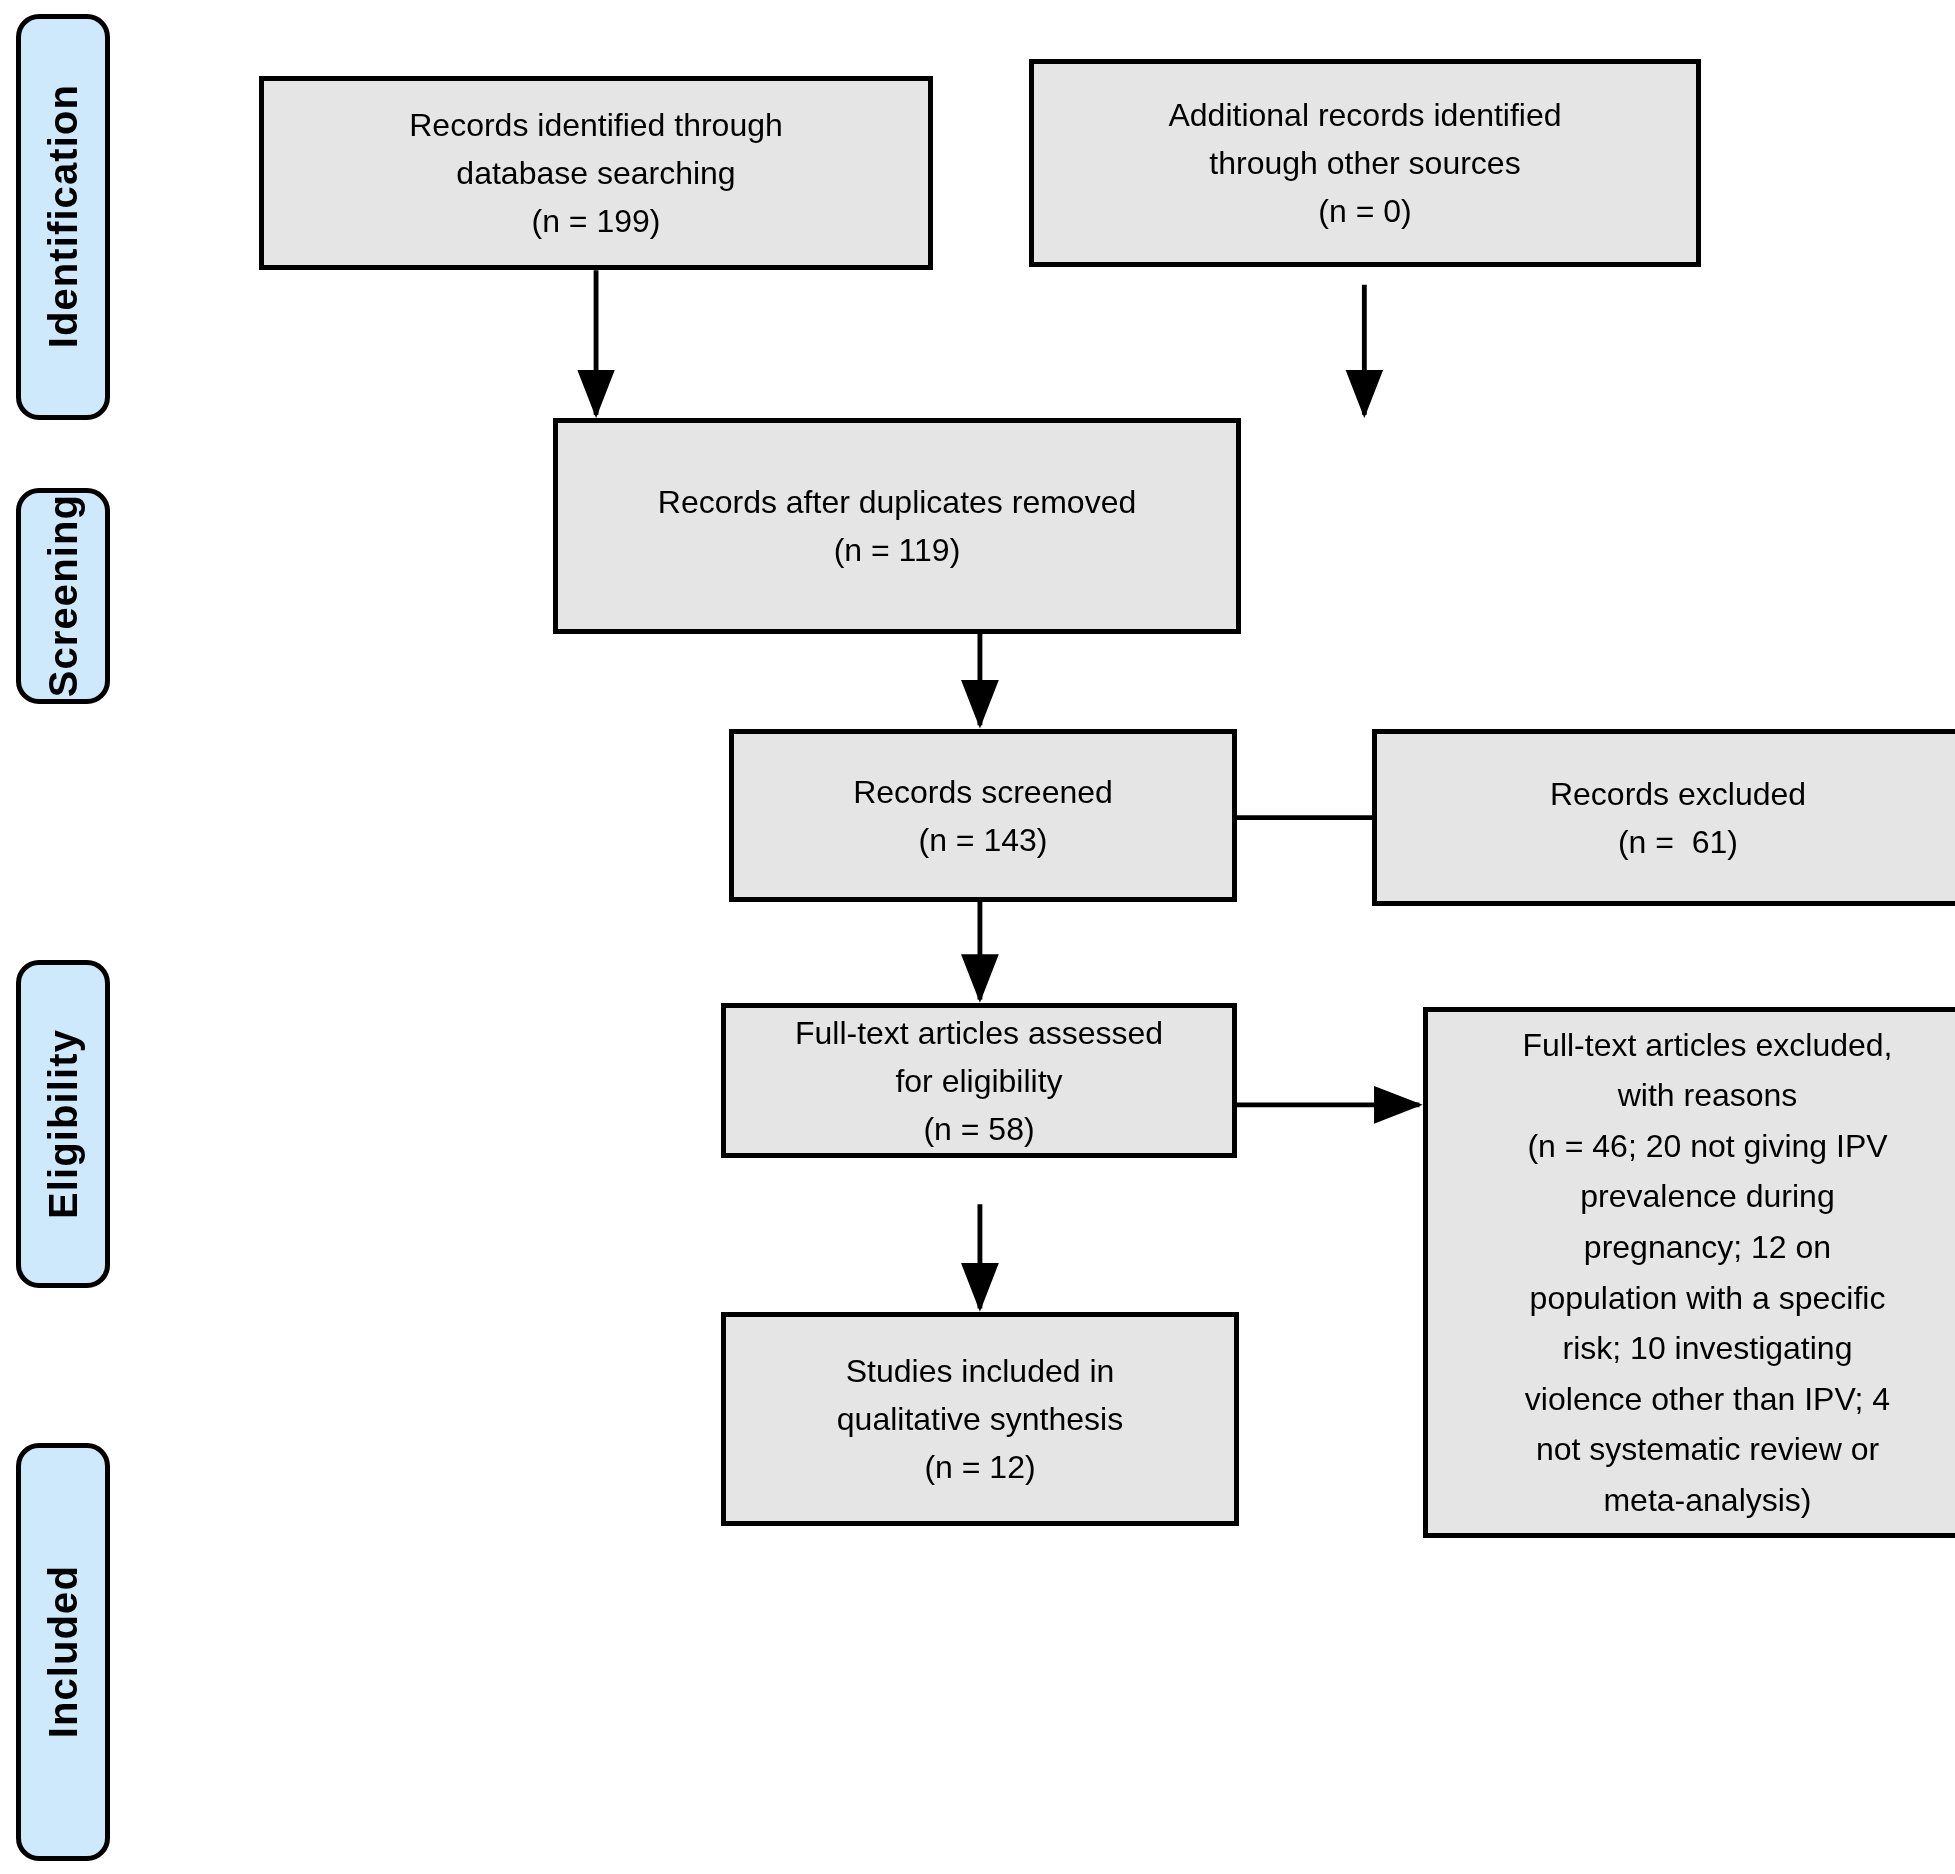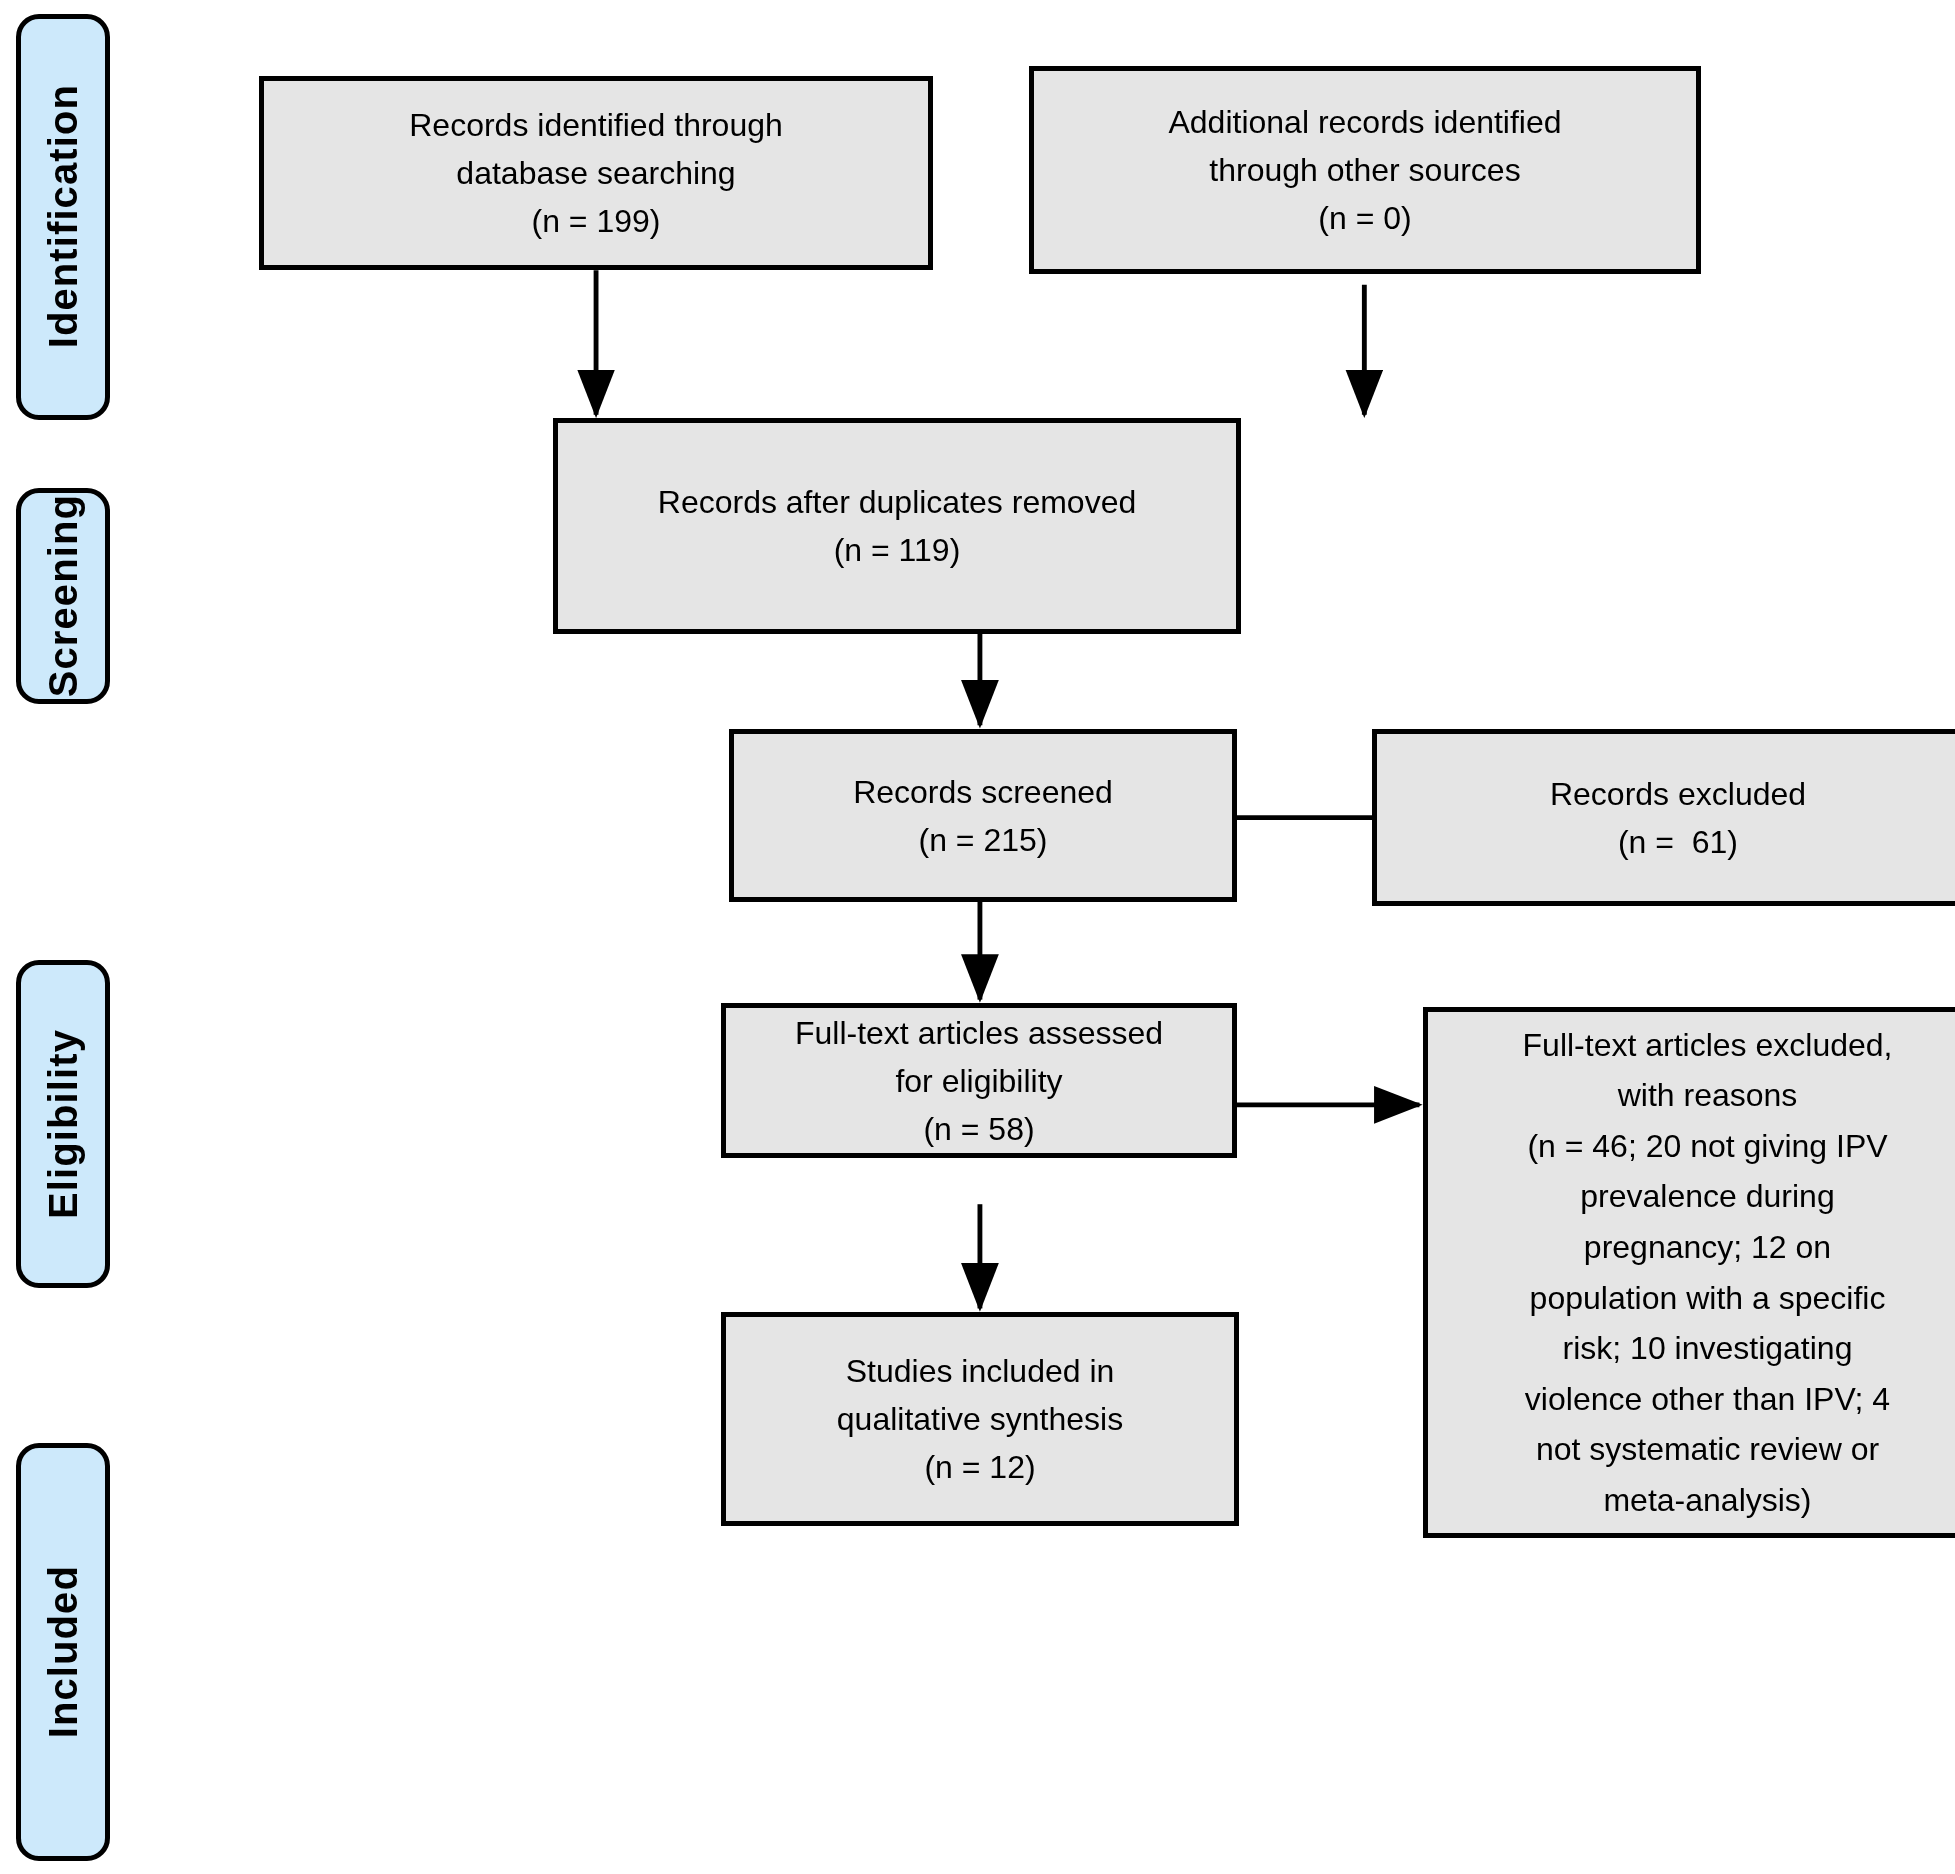--- a/index.html
+++ b/index.html
@@ -97,34 +97,34 @@
   <div class="stage" style="left:16px; top:1443px; width:94px; height:418px;">
     <span class="stage-label">Included</span>
   </div>
 
   <div class="flowbox" style="left:259px; top:76px; width:674px; height:194px;">
     <div class="box-text">Records identified through
 database searching
 (n = 199)</div>
   </div>
 
-  <div class="flowbox" style="left:1029px; top:66px; width:672px; height:208px;">
+  <div class="flowbox" style="left:1029px; top:59px; width:672px; height:208px;">
     <div class="box-text">Additional records identified
 through other sources
 (n = 0)</div>
   </div>
 
   <div class="flowbox" style="left:553px; top:418px; width:688px; height:216px;">
     <div class="box-text">Records after duplicates removed
 (n = 119)</div>
   </div>
 
   <div class="flowbox" style="left:729px; top:729px; width:508px; height:173px;">
     <div class="box-text">Records screened
-(n = 215)</div>
+(n = 143)</div>
   </div>
 
   <div class="flowbox" style="left:1372px; top:729px; width:612px; height:177px;">
     <div class="box-text">Records excluded
 (n =  61)</div>
   </div>
 
   <div class="flowbox" style="left:721px; top:1003px; width:516px; height:155px;">
     <div class="box-text">Full-text articles assessed
 for eligibility

